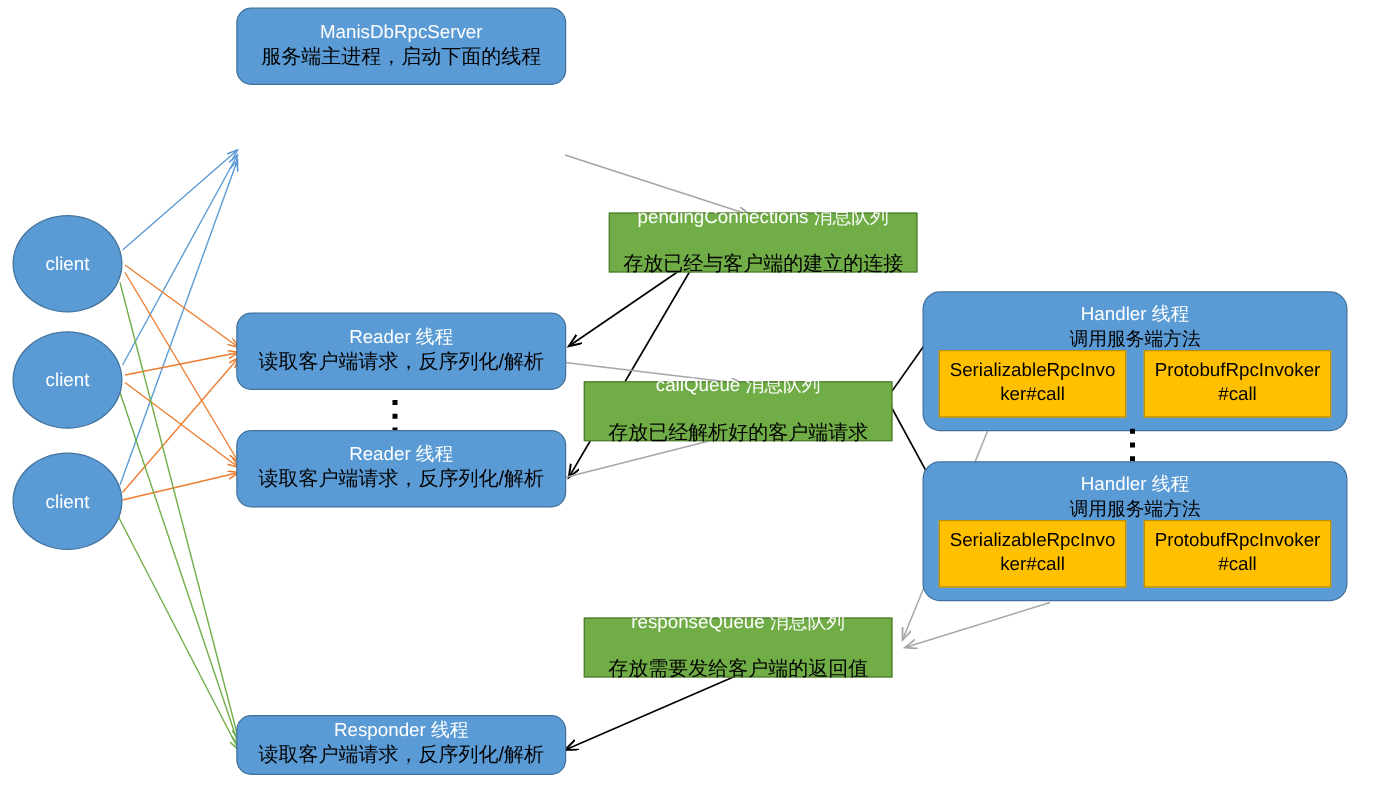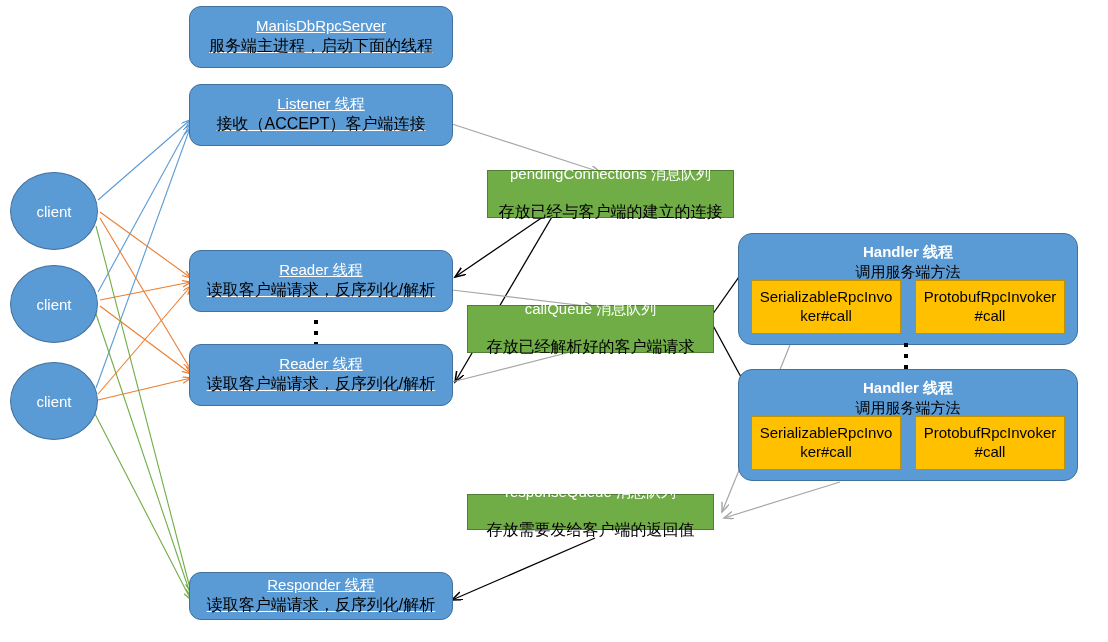--- a/index.html
+++ b/index.html
@@ -35,21 +35,20 @@
     align-items: center;
     justify-content: center;
     text-align: center;
   }
   
   .thread-box {
     background: #5B9BD5;
     border: 1px solid #41719C;
     border-radius: 12px;
     color: #ffffff;
-    text-decoration: underline;
   }
   .thread-title {
     font-size: 15px;
     color: #ffffff;
     line-height: 1.25;
     white-space: nowrap;
   }
   .thread-sub {
     font-size: 16px;
     color: #000000;
@@ -96,21 +95,20 @@
   }
   .handler-head {
     text-align: center;
     padding-top: 8px;
   }
   .handler-title {
     font-size: 15px;
     color: #ffffff;
     line-height: 1.3;
     white-space: nowrap;
-    font-weight: bold;
   }
   .handler-sub {
     font-size: 15px;
     color: #000000;
     line-height: 1.35;
     white-space: nowrap;
   }
   .invoker-row {
     position: absolute;
     left: 12px;
@@ -229,24 +227,20 @@
   </div>
   <div class="node client-circle" style="left:10px; top:362px; width:88px; height:78px;">
     <span>client</span>
   </div>
 
   <div class="node thread-box" style="left:189px; top:6px; width:264px; height:62px;">
     <div class="thread-title">ManisDbRpcServer</div>
     <div class="thread-sub">服务端主进程，启动下面的线程</div>
   </div>
 
-  <div class="node thread-box" style="left:189px; top:84px; width:264px; height:62px;">
-    <div class="thread-title">Listener 线程</div>
-    <div class="thread-sub">接收（ACCEPT）客户端连接</div>
-  </div>
 
   <div class="node thread-box" style="left:189px; top:250px; width:264px; height:62px;">
     <div class="thread-title">Reader 线程</div>
     <div class="thread-sub">读取客户端请求，反序列化/解析</div>
   </div>
 
   <div class="vdots" style="left:313px; top:320px; height:26px;">
     <span></span>
       <span></span>
       <span></span>
@@ -265,21 +259,21 @@
   <div class="node queue-box" style="left:487px; top:170px; width:247px; height:48px;">
     <div class="queue-title">pendingConnections 消息队列</div>
     <div class="queue-sub">存放已经与客户端的建立的连接</div>
   </div>
 
   <div class="node queue-box" style="left:467px; top:305px; width:247px; height:48px;">
     <div class="queue-title">callQueue 消息队列</div>
     <div class="queue-sub">存放已经解析好的客户端请求</div>
   </div>
 
-  <div class="node queue-box" style="left:467px; top:494px; width:247px; height:36px;">
+  <div class="node queue-box" style="left:467px; top:494px; width:247px; height:48px;">
     <div class="queue-title">responseQueue 消息队列</div>
     <div class="queue-sub">存放需要发给客户端的返回值</div>
   </div>
 
   <div class="handler-box" style="left:738px; top:233px; width:340px; height:112px;">
     <div class="handler-head">
       <div class="handler-title">Handler 线程</div>
       <div class="handler-sub">调用服务端方法</div>
     </div>
     <div class="invoker-row">

